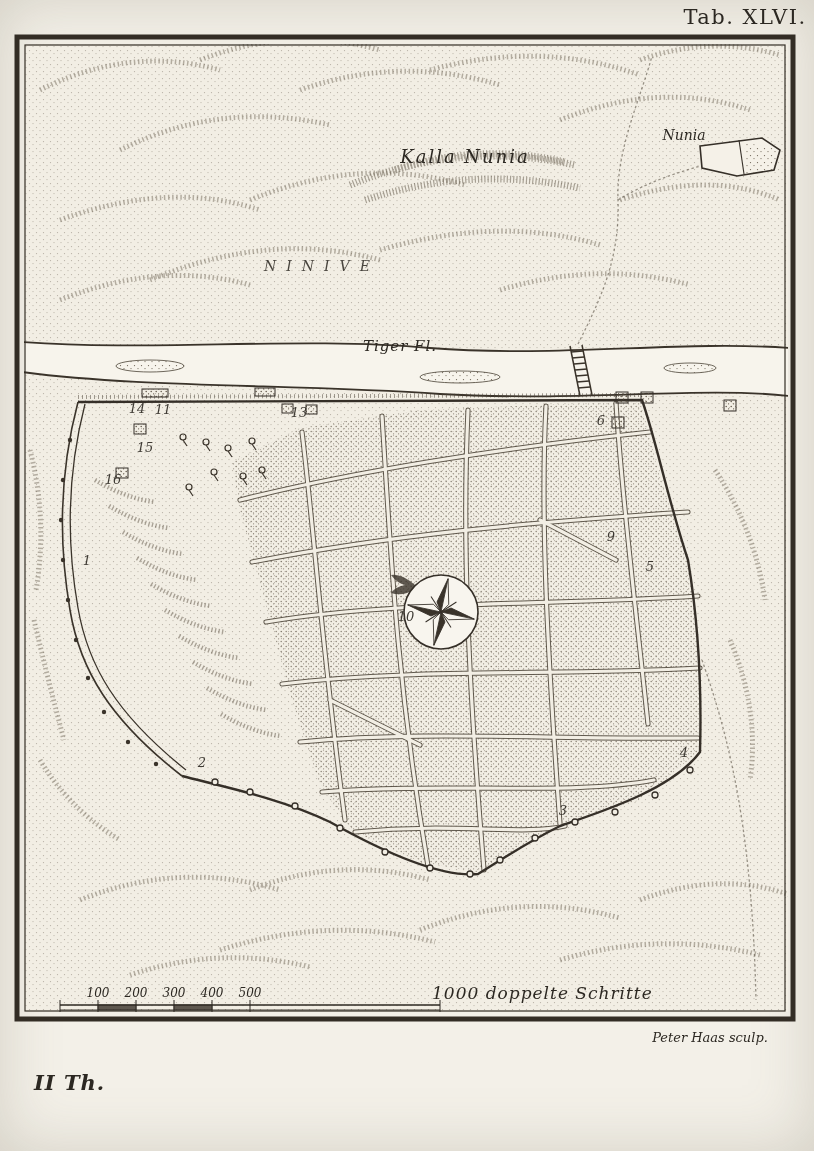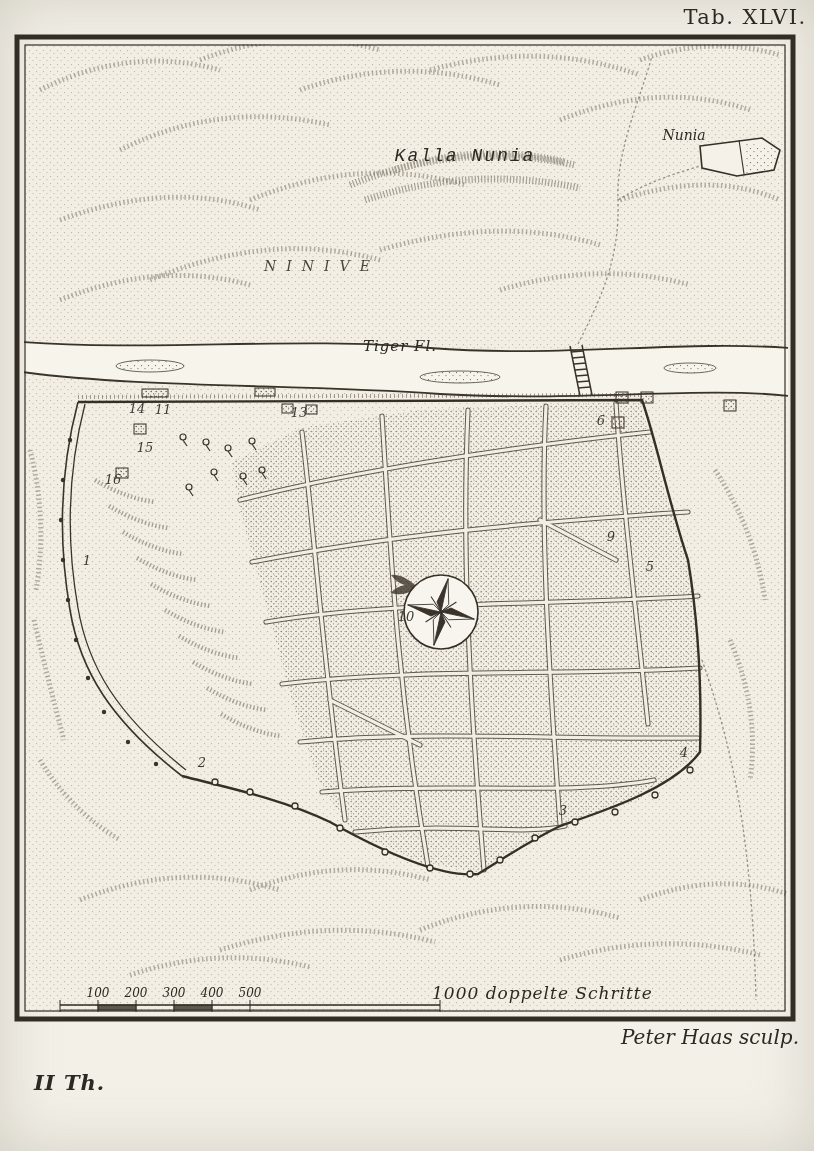--- a/index.html
+++ b/index.html
@@ -12,28 +12,28 @@
   }
   svg{position:absolute;left:0;top:0;}
   .lbl{
     position:absolute; transform:translate(-50%,-50%);
     white-space:nowrap; pointer-events:none; color:#2c2822;
     font-family:"DejaVu Serif","Liberation Serif",serif;
   }
   .lbl-left{ transform:translate(0,-50%); }
   .tab-label{ font-size:21px; letter-spacing:1.5px; }
   .ninive{ font-size:14px; letter-spacing:10px; font-style:italic; opacity:.85;}
-  .kalla{ font-size:18px; font-style:italic; letter-spacing:2px;font-family:Liberation Mono, monospace;}
+  .kalla{ font-size:18px; font-style:italic; letter-spacing:2px;}
   .nunia{ font-size:14px; font-style:italic;}
   .river-lbl{ font-size:15px; font-style:italic; letter-spacing:1px;}
   .marker{ font-size:13px; font-style:italic; opacity:.9;}
   .scale-num{ font-size:12px; font-style:italic;}
   .scale-end{ font-size:17px; font-style:italic; letter-spacing:1px;}
   .map-title{ font-size:25px; font-style:italic; word-spacing:18px; letter-spacing:2px;}
-  .engraver{ font-size:20px; font-style:italic;}
+  .engraver{ font-size:13px; font-style:italic;}
   .volume{ font-size:21px; font-style:italic; font-weight:bold; letter-spacing:1px;}
 </style>
 </head>
 <body>
 
 <div class="sheet">
 
   <svg width="814" height="1151" viewBox="0 0 814 1151">
     <defs>
       <pattern id="stip" width="7" height="7" patternUnits="userSpaceOnUse">

